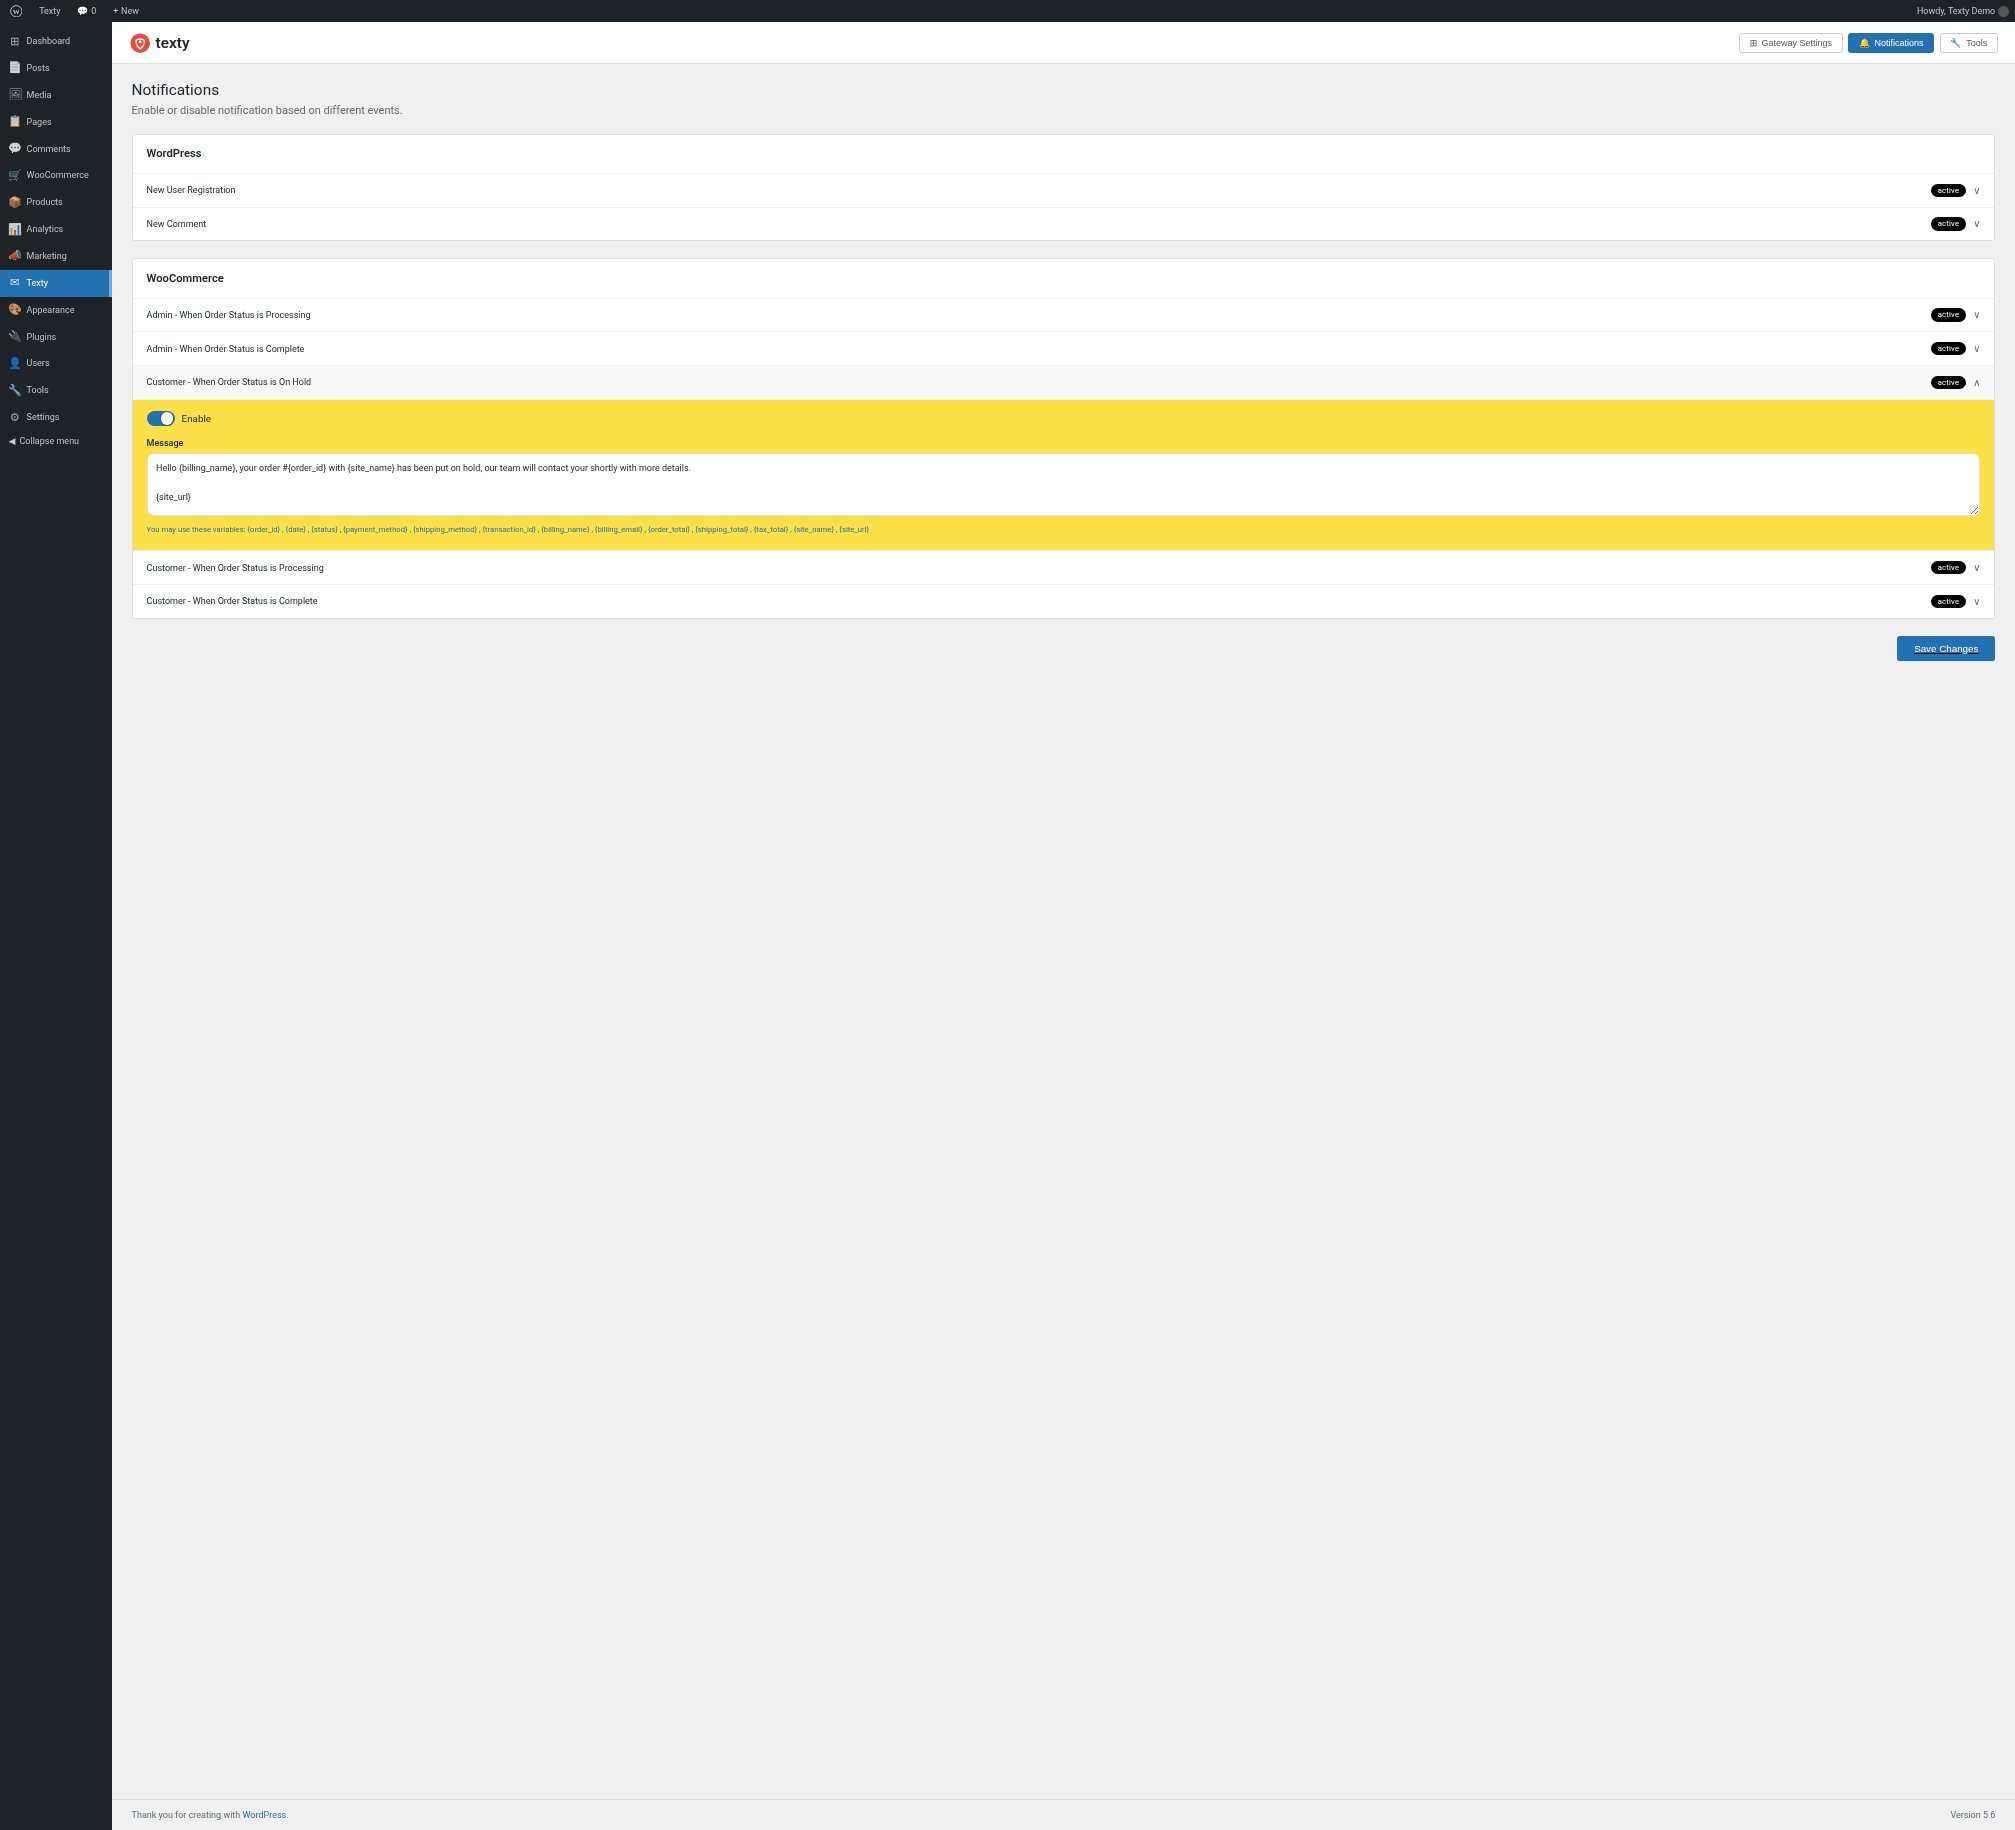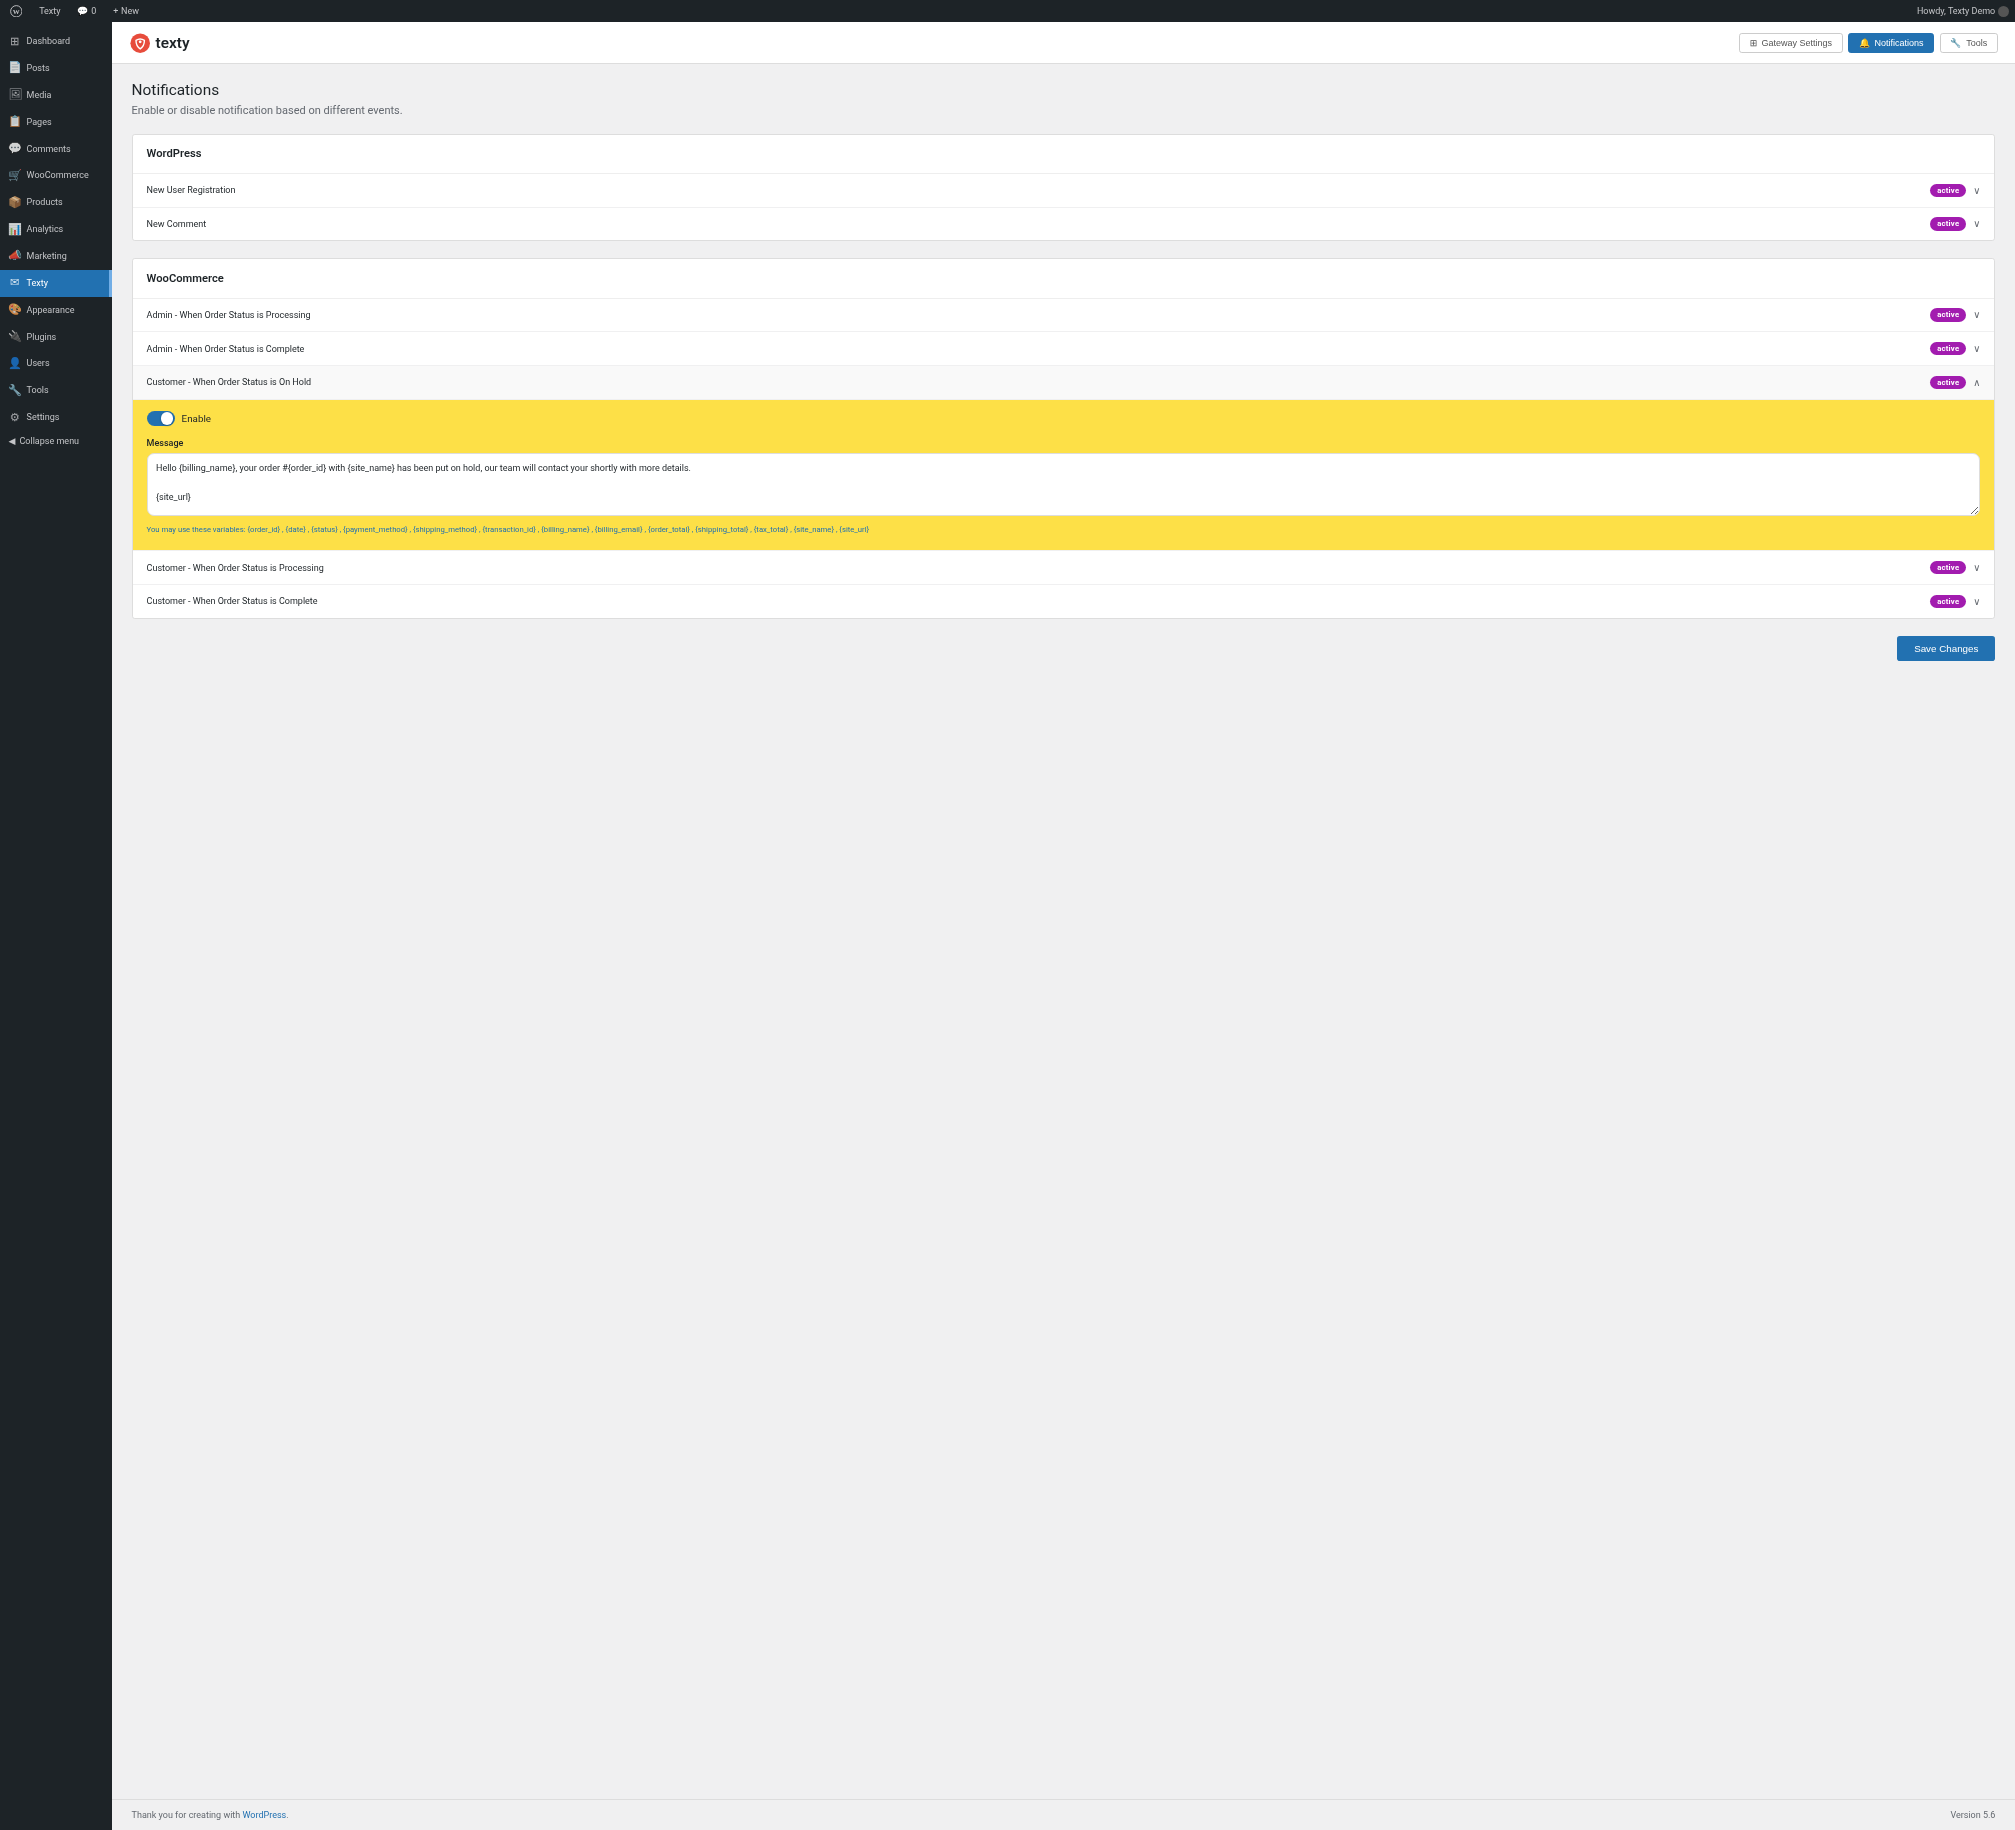--- a/index.html
+++ b/index.html
@@ -154,24 +154,24 @@
     .notif-row.expanded { border-bottom: 0.7px solid #f0f0f1; }
     .notif-row-label {
       font-size: 9px;
       color: #1d2327;
       flex: 1;
     }
     .notif-row-actions { display: flex; align-items: center; gap: 7px; }
 
     
     .badge-active {
-      background: #a21caf;
+      background: #000000;
       color: #fff;
       font-size: 7.7px;
-      font-weight: 700;
+      font-weight: 400;
       padding: 2.1px 7px;
       border-radius: 14px;
       letter-spacing: 0.2px;
     }
 
     
     .chevron {
       color: #646970;
       font-size: 9.8px;
       cursor: pointer;
@@ -235,20 +235,21 @@
       line-height: 1.6;
     }
     .variables-hint span { color: #2271b1; }
 
     
     .save-row {
       display: flex;
       justify-content: flex-end;
       margin-top: 5.6px;
       margin-bottom: 11.2px;
+      text-decoration: underline;
     }
     .save-btn {
       background: #2271b1;
       color: #fff;
       border: none;
       padding: 7px 17px;
       font-size: 9.8px;
       font-weight: 500;
       border-radius: 2.8px;
       cursor: pointer;

